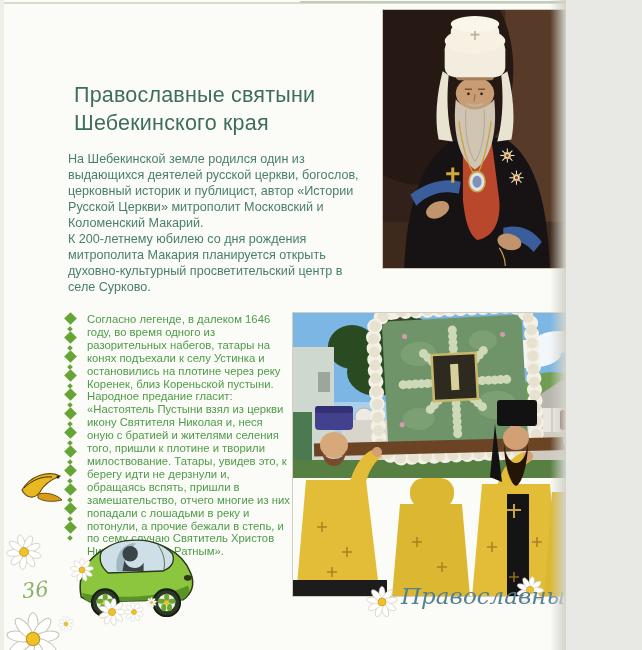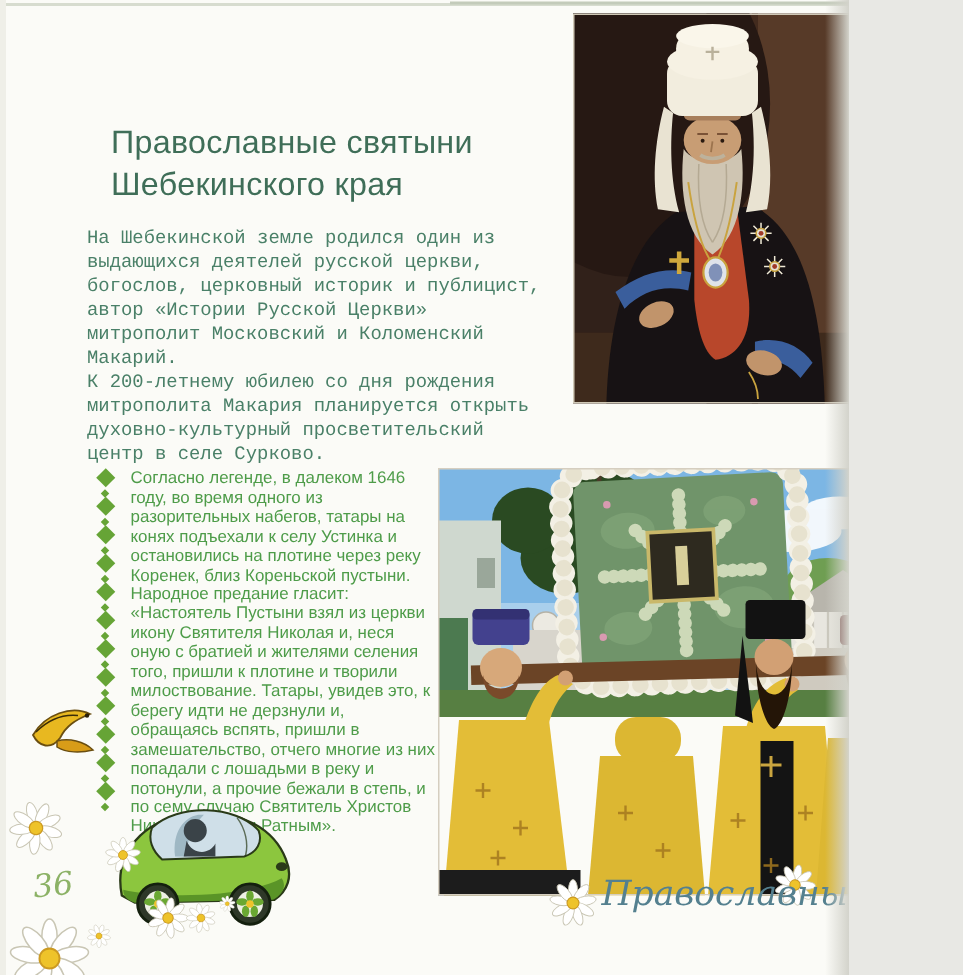--- a/index.html
+++ b/index.html
@@ -8,22 +8,22 @@
   
   .edge-top{position:absolute;left:0;top:2px;width:642px;height:1.5px;background:#d7dccf;}
   .edge-top2{position:absolute;left:300px;top:1px;width:342px;height:1.5px;background:#c3cbba;}
   .edge-right{position:absolute;right:0;top:0;width:16px;height:650px;
         background:linear-gradient(to right,rgba(210,210,202,0),#d3d3cb);}
   .edge-left{position:absolute;left:0;top:0;width:4px;height:650px;background:#efefe8;}
 
   
   .h1{position:absolute;left:74px;top:82px;width:330px;font-size:21.5px;line-height:27.5px;
       color:var(--c-h1,#3f6e58);white-space:pre-line;letter-spacing:.2px;}
-  .para1{position:absolute;left:58px;top:151px;width:304px;font-size:12.6px;line-height:16px;
-      color:var(--c-body1,#4a8068);white-space:pre-line;font-family:Liberation Mono, monospace;}
+  .para1{position:absolute;left:68px;top:151px;width:304px;font-size:12.6px;line-height:16px;
+      color:var(--c-body1,#4a8068);white-space:pre-line;}
   .h2{position:absolute;left:70px;top:277px;width:490px;font-size:21px;color:var(--c-h2,#55a04b);
       letter-spacing:.2px;}
   .para2{position:absolute;left:87px;top:313px;width:203px;font-size:11.3px;line-height:12.9px;
       color:var(--c-body2,#4e9c49);}
 
   
   .portrait{position:absolute;left:382px;top:9px;width:186px;height:260px;}
   .photo{position:absolute;left:292px;top:312px;width:322px;height:285px;}
   .portrait svg,.photo svg,.car svg,.bird svg{display:block;width:100%;height:100%;}
 

